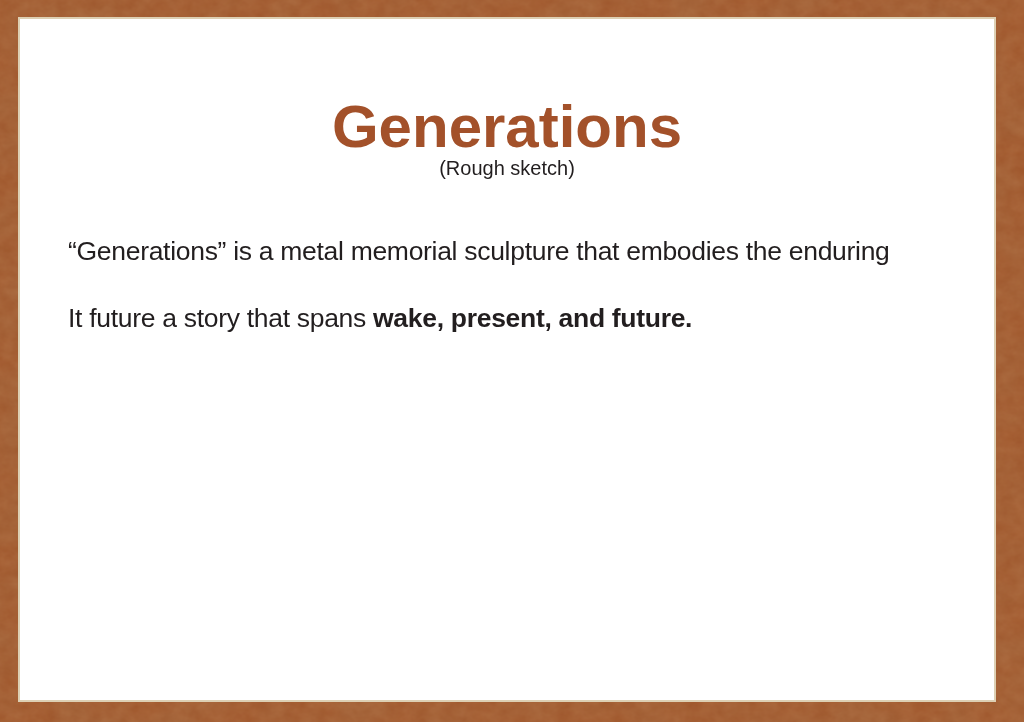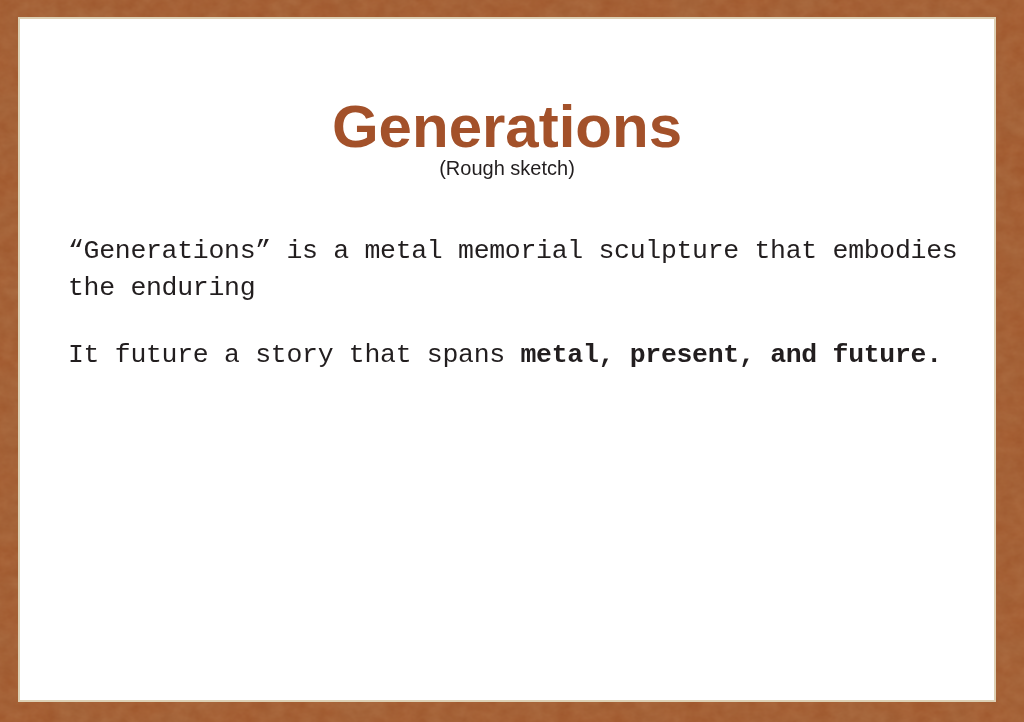--- a/index.html
+++ b/index.html
@@ -61,21 +61,20 @@
   }
   .body-text {
     position: absolute;
     top: 214px;
     left: 48px;
     right: 20px;
     color: #221e1f;
     font-size: 26.5px;
     line-height: 37px;
     letter-spacing: -0.3px;
-    font-family: Liberation Mono, monospace;
   }
   .body-text p {
     margin: 0;
   }
   .para2 {
     margin-top: 30px !important;
   }
   .bold {
     font-weight: bold;
   }
@@ -107,18 +106,18 @@
 
     <h1 class="title">Generations</h1>
 
     <div class="subtitle">(Rough sketch)</div>
 
     <div class="body-text">
       <p>
         <span>“Generations” is a metal memorial sculpture that embodies the enduring</span><br>
       </p>
       <p class="para2">
-        <span>It future a story that spans </span><span class="bold">metal, present, and future.</span>
+        <span>It future a story that spans </span><span class="bold">wake, present, and future.</span>
       </p>
     </div>
 
   </div>
 </div>
 
 </body></html>

